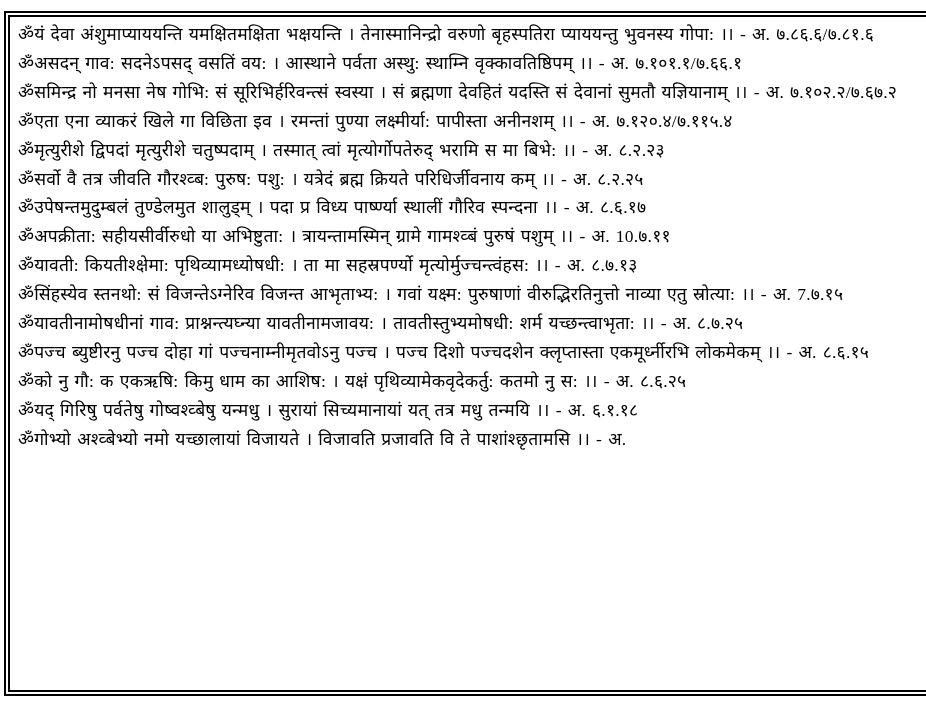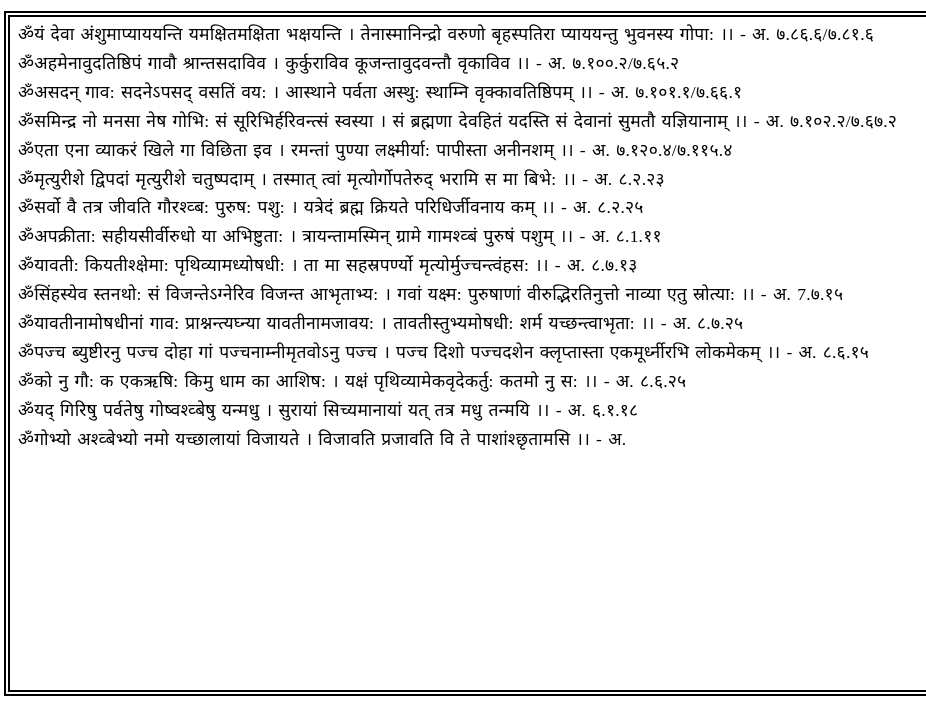--- a/index.html
+++ b/index.html
@@ -41,27 +41,27 @@
     word-spacing: 1.5px;
   }
 </style>
 </head>
 <body>
 
 <div class="canvas">
   <div class="page-frame">
     <div class="mantra-list">
       <p class="mantra-line">ॐयं देवा अंशुमाप्याययन्ति यमक्षितमक्षिता भक्षयन्ति । तेनास्मानिन्द्रो वरुणो बृहस्पतिरा प्याययन्तु भुवनस्य गोपा: ।। - अ. ७.८६.६/७.८१.६</p>
-      <p class="mantra-line">ॐअहमेनावुदतिष्ठिपं गावौ श्रान्तसदाविव । कुर्कुराविव कूजन्तावुदवन्तौ वृकाविव ।। - अ. ७.१००.२/७.६५.२</p>
       <p class="mantra-line">ॐअसदन् गाव: सदनेऽपसद् वसतिं वय: । आस्थाने पर्वता अस्थु: स्थाम्नि वृक्कावतिष्ठिपम् ।। - अ. ७.१०१.१/७.६६.१</p>
       <p class="mantra-line">ॐसमिन्द्र नो मनसा नेष गोभि: सं सूरिभिर्हरिवन्त्सं स्वस्या । सं ब्रह्मणा देवहितं यदस्ति सं देवानां सुमतौ यज्ञियानाम् ।। - अ. ७.१०२.२/७.६७.२</p>
       <p class="mantra-line">ॐएता एना व्याकरं खिले गा विछिता इव । रमन्तां पुण्या लक्ष्मीर्या: पापीस्ता अनीनशम् ।। - अ. ७.१२०.४/७.११५.४</p>
       <p class="mantra-line">ॐमृत्युरीशे द्विपदां मृत्युरीशे चतुष्पदाम् । तस्मात् त्वां मृत्योर्गोपतेरुद् भरामि स मा बिभे: ।। - अ. ८.२.२३</p>
       <p class="mantra-line">ॐसर्वो वै तत्र जीवति गौरश्व्ब: पुरुष: पशु: । यत्रेदं ब्रह्म क्रियते परिधिर्जीवनाय कम् ।। - अ. ८.२.२५</p>
-      <p class="mantra-line">ॐअपक्रीता: सहीयसीर्वीरुधो या अभिष्टुता: । त्रायन्तामस्मिन् ग्रामे गामश्व्बं पुरुषं पशुम् ।। - अ. ८.1.११</p>
+      <p class="mantra-line">ॐउपेषन्तमुदुम्बलं तुण्डेलमुत शालुड्म् । पदा प्र विध्य पार्ष्ण्या स्थालीं गौरिव स्पन्दना ।। - अ. ८.६.१७</p>
+      <p class="mantra-line">ॐअपक्रीता: सहीयसीर्वीरुधो या अभिष्टुता: । त्रायन्तामस्मिन् ग्रामे गामश्व्बं पुरुषं पशुम् ।। - अ. 10.७.११</p>
       <p class="mantra-line">ॐयावती: कियतीश्क्षेमा: पृथिव्यामध्योषधी: । ता मा सहस्रपर्ण्यो मृत्योर्मुज्चन्त्वंहस: ।। - अ. ८.७.१३</p>
       <p class="mantra-line">ॐसिंहस्येव स्तनथो: सं विजन्तेऽग्नेरिव विजन्त आभृताभ्य: । गवां यक्ष्म: पुरुषाणां वीरुद्भिरतिनुत्तो नाव्या एतु स्रोत्या: ।। - अ. 7.७.१५</p>
       <p class="mantra-line">ॐयावतीनामोषधीनां गाव: प्राश्नन्त्यघ्न्या यावतीनामजावय: । तावतीस्तुभ्यमोषधी: शर्म यच्छन्त्वाभृता: ।। - अ. ८.७.२५</p>
       <p class="mantra-line">ॐपज्च ब्युष्टीरनु पज्च दोहा गां पज्चनाम्नीमृतवोऽनु पज्च । पज्च दिशो पज्चदशेन क्लृप्तास्ता एकमूर्ध्नीरभि लोकमेकम् ।। - अ. ८.६.१५</p>
       <p class="mantra-line">ॐको नु गौ: क एकऋषि: किमु धाम का आशिष: । यक्षं पृथिव्यामेकवृदेकर्तु: कतमो नु स: ।। - अ. ८.६.२५</p>
       <p class="mantra-line">ॐयद् गिरिषु पर्वतेषु गोष्वश्व्बेषु यन्मधु । सुरायां सिच्यमानायां यत् तत्र मधु तन्मयि ।। - अ. ६.१.१८</p>
       <p class="mantra-line">ॐगोभ्यो अश्व्बेभ्यो नमो यच्छालायां विजायते । विजावति प्रजावति वि ते पाशांश्छृतामसि ।। - अ.</p>
     </div>
   </div>
 </div>

